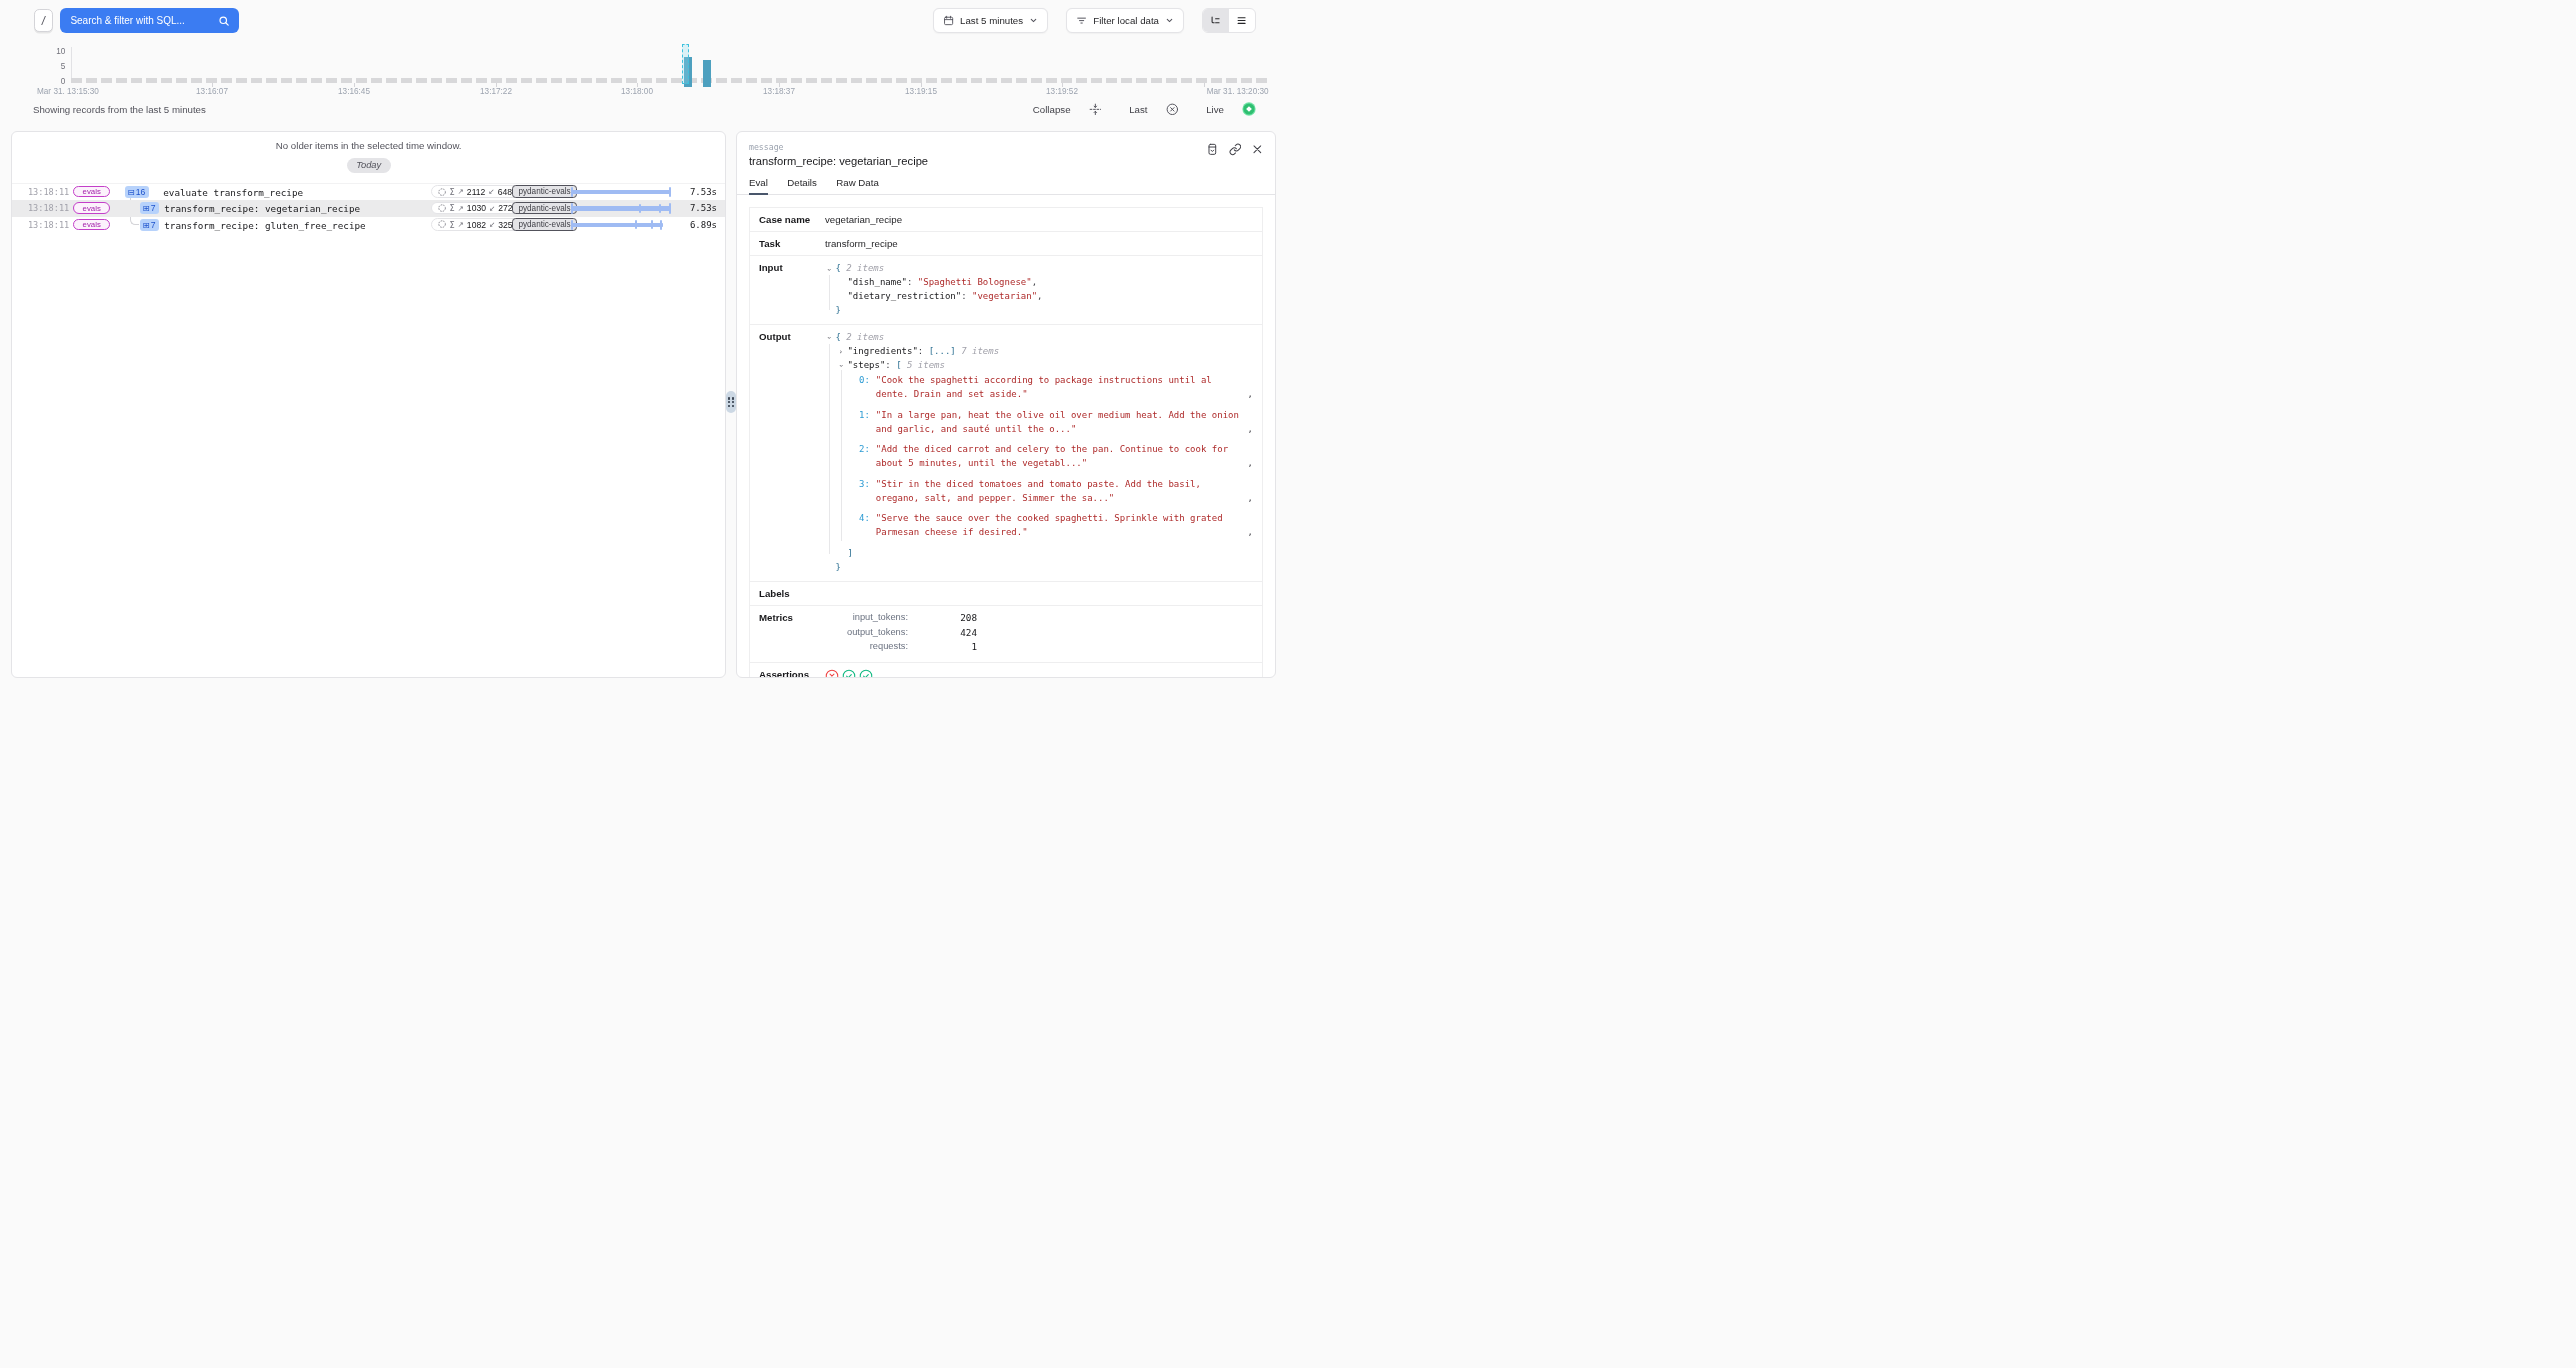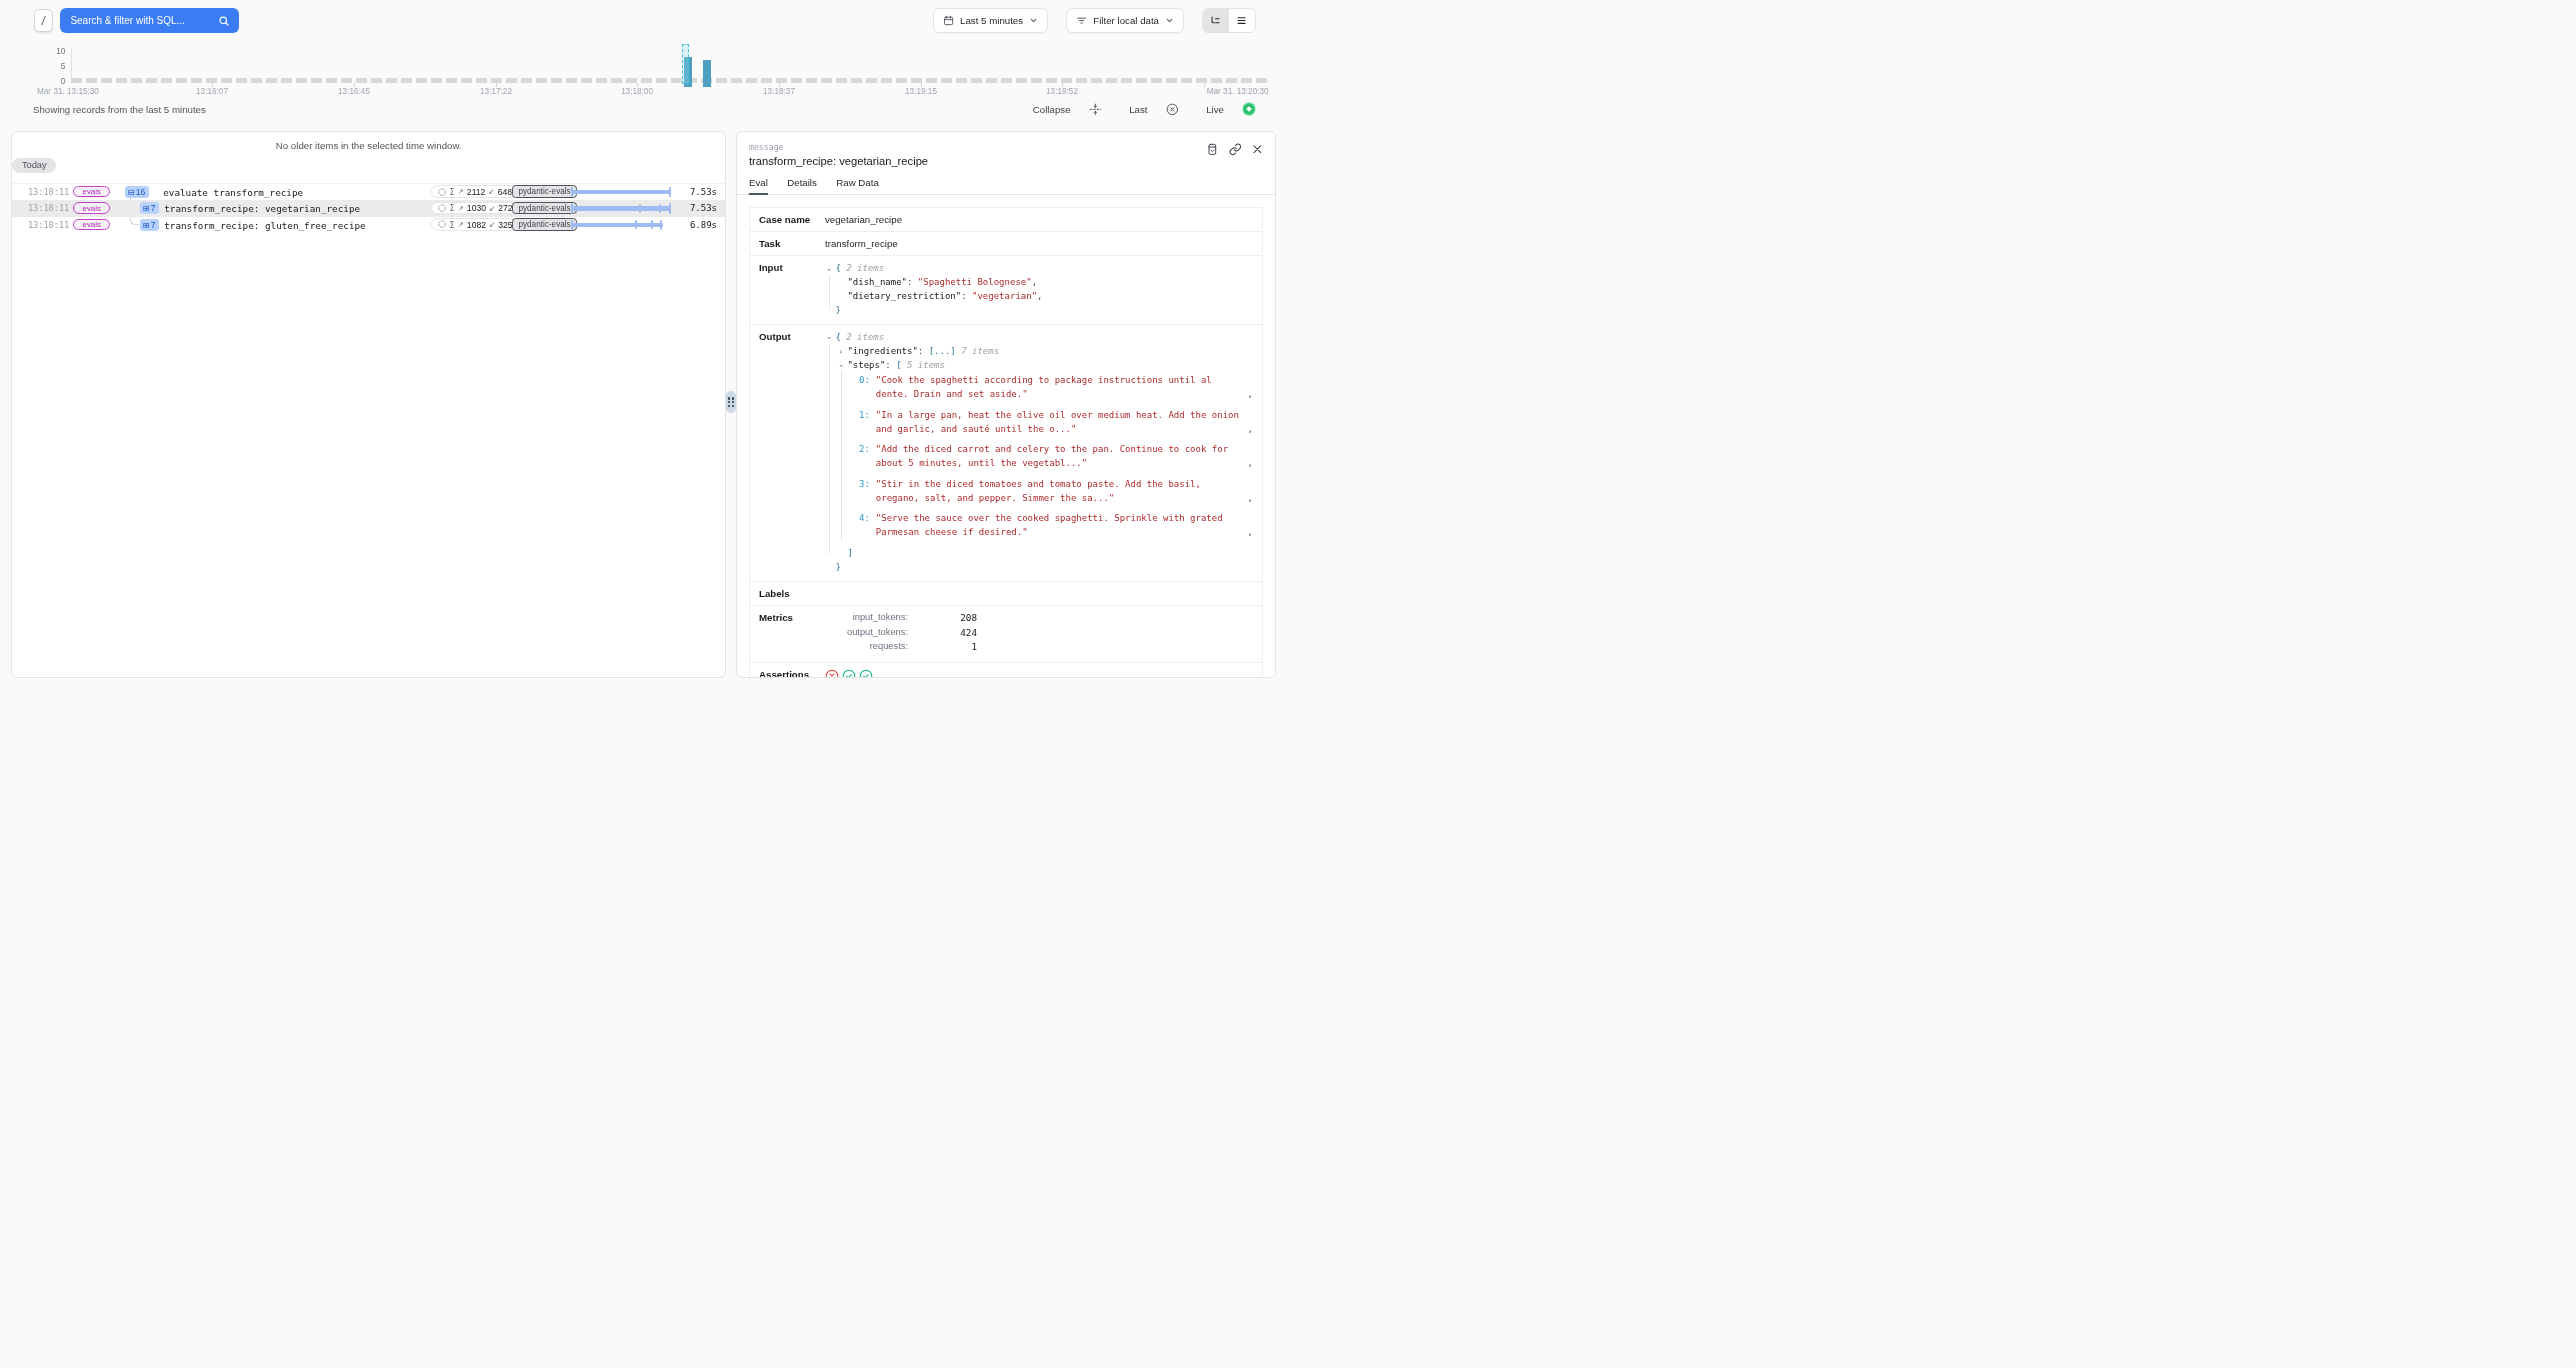--- a/index.html
+++ b/index.html
@@ -48,21 +48,21 @@
     border:0.7px solid #e4e4e7; border-radius:6px; overflow:hidden; }
   .right-panel { position:absolute; left:736px; right:12px; top:131px; bottom:6px; background:#fff;
     border:0.7px solid #e4e4e7; border-radius:6px; overflow:hidden; }
   .grip { position:absolute; left:726px; top:391px; width:9.7px; height:22.4px; background:#ccd8e4; border-radius:5.2px;
     display:grid; grid-template-columns:repeat(2,2.2px); grid-auto-rows:2.2px; gap:1.5px 2.2px; place-content:center;
     z-index:5; cursor:col-resize; }
   .grip i { background:#3c4654; border-radius:0.7px; }
 
   
   .empty-notice { margin-top:8.2px; text-align:center; font-size:9.7px; color:#52525b; }
-  .today-wrap { text-align:left; margin-top:6px; }
+  .today-wrap { text-align:center; margin-top:6px;font-style:italic; }
   .today-pill { display:inline-block; background:#e4e4e7; color:#52525b; font-size:9.3px;
     padding:2.2px 9.7px 3px; border-radius:745px; cursor:pointer; }
   .rows { position:relative; margin-top:9.7px; border-top:0.7px solid #f2f2f3; }
   .trace-row { position:relative; height:16.4px; cursor:pointer; }
   .trace-row.selected { background:#ebebec; }
   .row-time { position:absolute; left:15.7px; top:3px; font:8.6px "DejaVu Sans Mono",monospace; color:#a1a1aa; }
   .evals-pill { position:absolute; left:61px; top:2.2px; width:37px; height:11.2px; border:0.7px solid #c33fc9;
     border-radius:745px; background:#fcf2fc; color:#a424ab; font-size:7.8px; display:flex;
     align-items:center; justify-content:center; }
   .tree-badge { position:absolute; top:2.2px; height:12px; background:#b7d2fb; border-radius:3px; color:#1d52cc;

